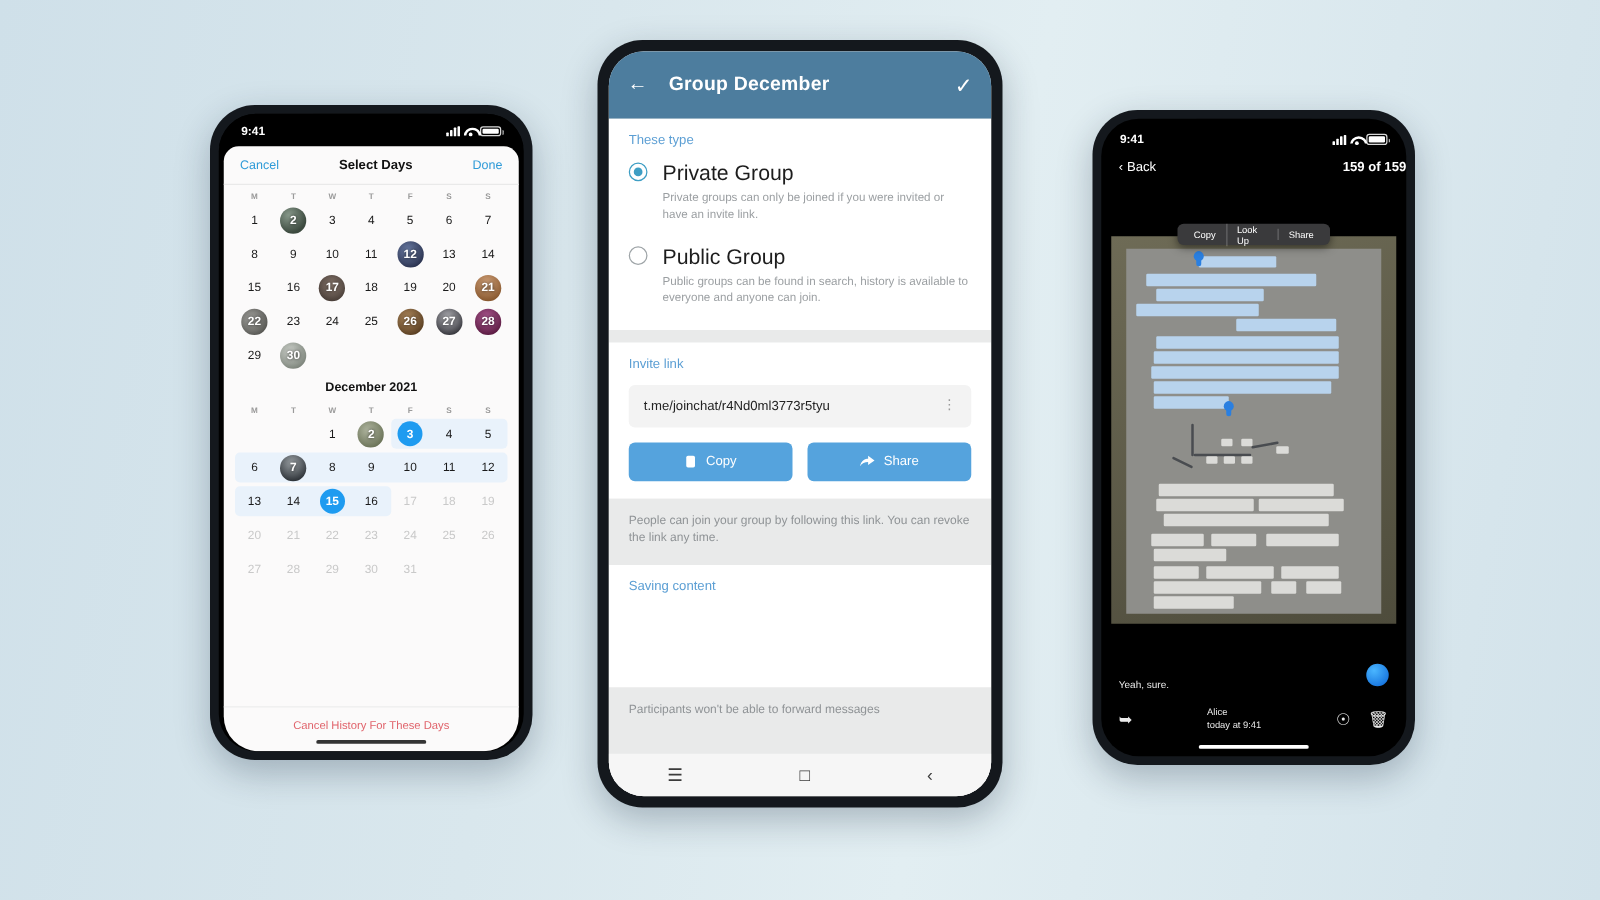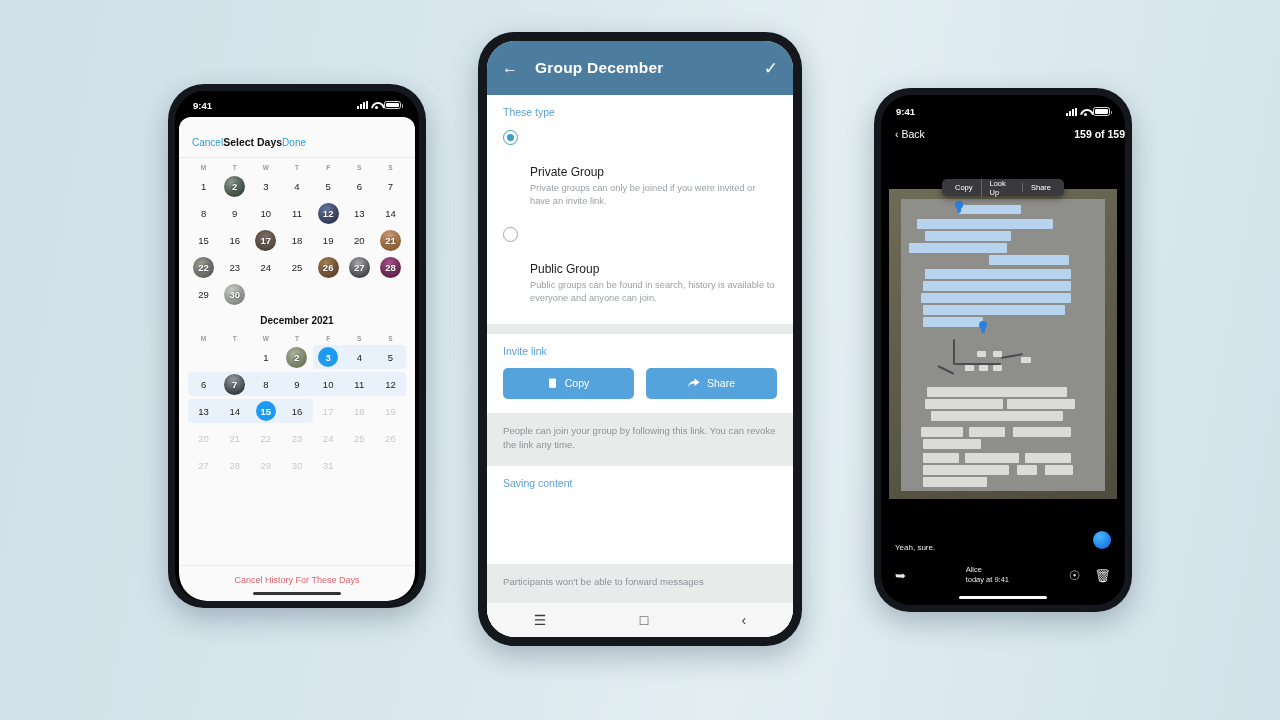--- a/index.html
+++ b/index.html
@@ -52,22 +52,22 @@
   .batt { width: 17px; height: 8.5px; border: 1px solid rgba(255,255,255,.85); border-radius: 2.5px; position: relative; }
   .batt::after{ content:""; position:absolute; inset:1px; background:#fff; border-radius:1px;}
   .batt::before{ content:""; position:absolute; right:-3px; top:2.5px; width:1.5px;height:3.5px;background:rgba(255,255,255,.7);border-radius:0 1px 1px 0;}
 
   .cal-sheet {
     position: absolute; left: 4px; right: 4px; top: 26px; bottom: 0;
     background: #fbfafa; border-radius: 12px 12px 28px 28px;
     display: flex; flex-direction: column;
   }
   .cal-topbar {
-    display: flex; align-items: center; 
-    padding: 19px 13px 9px 13px; font-size: 10px;
+    display: flex; align-items: center; justify-content: space-between;
+    padding: 9px 13px 9px 13px; font-size: 10px;
     border-bottom: 1px solid #e9e9e9;
   }
   .cal-topbar .link { color: #2f9bd8; }
   .cal-topbar .title { font-weight: bold; color: #111; font-size: 10.5px; }
   .cal-body { flex: 1; overflow: hidden; padding: 0 9px; position: relative; }
   .wd-row { display: grid; grid-template-columns: repeat(7,1fr); padding: 6px 0 3px 0; }
   .wd-row span { text-align: center; font-size: 6.5px; color: #9a9a9a; font-weight: bold; }
   .month-name { text-align:center; font-size: 10px; font-weight: bold; color:#111; padding: 9px 0 3px 0; }
   .day-grid { display: grid; grid-template-columns: repeat(7,1fr); row-gap: 3px; position: relative; z-index: 2;}
   .day {
@@ -119,21 +119,21 @@
   .gs-scroll { height: calc(100% - 54px); overflow: hidden; background:#e9eaea; }
   .card { background:#fff; padding: 11px 16px 14px 16px; }
   .sec-label { color:#5c9fd4; font-size: 10.5px; margin-bottom: 11px; }
   .radio-row { display:flex; gap: 12px; align-items:flex-start; margin-bottom: 17px; }
   .radio {
     width: 15px; height: 15px; border-radius:50%; border:1.6px solid #9fa5a8;
     flex: 0 0 auto; margin-top: 1px; position: relative;
   }
   .radio.on { border-color:#3e9ec4; }
   .radio.on::after{ content:""; position:absolute; inset:3px; background:#3e9ec4; border-radius:50%;}
-  .radio-txt .rt { font-size: 12px; color:#1d1d1d; margin-bottom: 3px; margin-top: 36px; }
+  .radio-txt .rt { font-size: 17px; color:#1d1d1d; margin-bottom: 3px; }
   .radio-txt .rd { font-size: 9.3px; color:#9b9fa2; line-height: 1.45; }
   .gap { height: 10px; background:#e9eaea; }
   .link-box {
     background:#f3f3f3; border-radius: 5px; padding: 11px 12px;
     display:flex; align-items:center; justify-content:space-between; margin-bottom: 12px;
   }
   .link-box .lnk { font-size: 10.5px; color:#222; }
   .dots { color:#9a9a9a; font-size: 11px; letter-spacing:0; line-height:.8; }
   .btn-row { display:flex; gap: 12px; }
   .btn {
@@ -362,20 +362,24 @@
             <div class="rt">Public Group</div>
             <div class="rd">Public groups can be found in search, history is available to everyone and anyone can join.</div>
           </span>
         </div>
       </div>
 
       <div class="gap"></div>
 
       <div class="card">
         <div class="sec-label">Invite link</div>
+        <div class="link-box">
+          <span class="lnk">t.me/joinchat/r4Nd0ml3773r5tyu</span>
+          <span class="dots">⋮</span>
+        </div>
         <div class="btn-row">
           <button class="btn">
             <svg width="10" height="11" viewBox="0 0 10 11">
                 <rect x="1" y="0.5" width="7" height="9.5" rx="1.4" fill="#fff"></rect>
               </svg>
             <span>Copy</span>
           </button>
           <button class="btn">
             <svg width="12" height="10" viewBox="0 0 12 10">
                 <path d="M0 9 C1 4 4.2 3 6.5 3 L6.5 0.6 L11.6 4.3 L6.5 8 L6.5 5.6 C3.8 5.6 1.6 6.6 0 9 Z" fill="#fff"></path>

